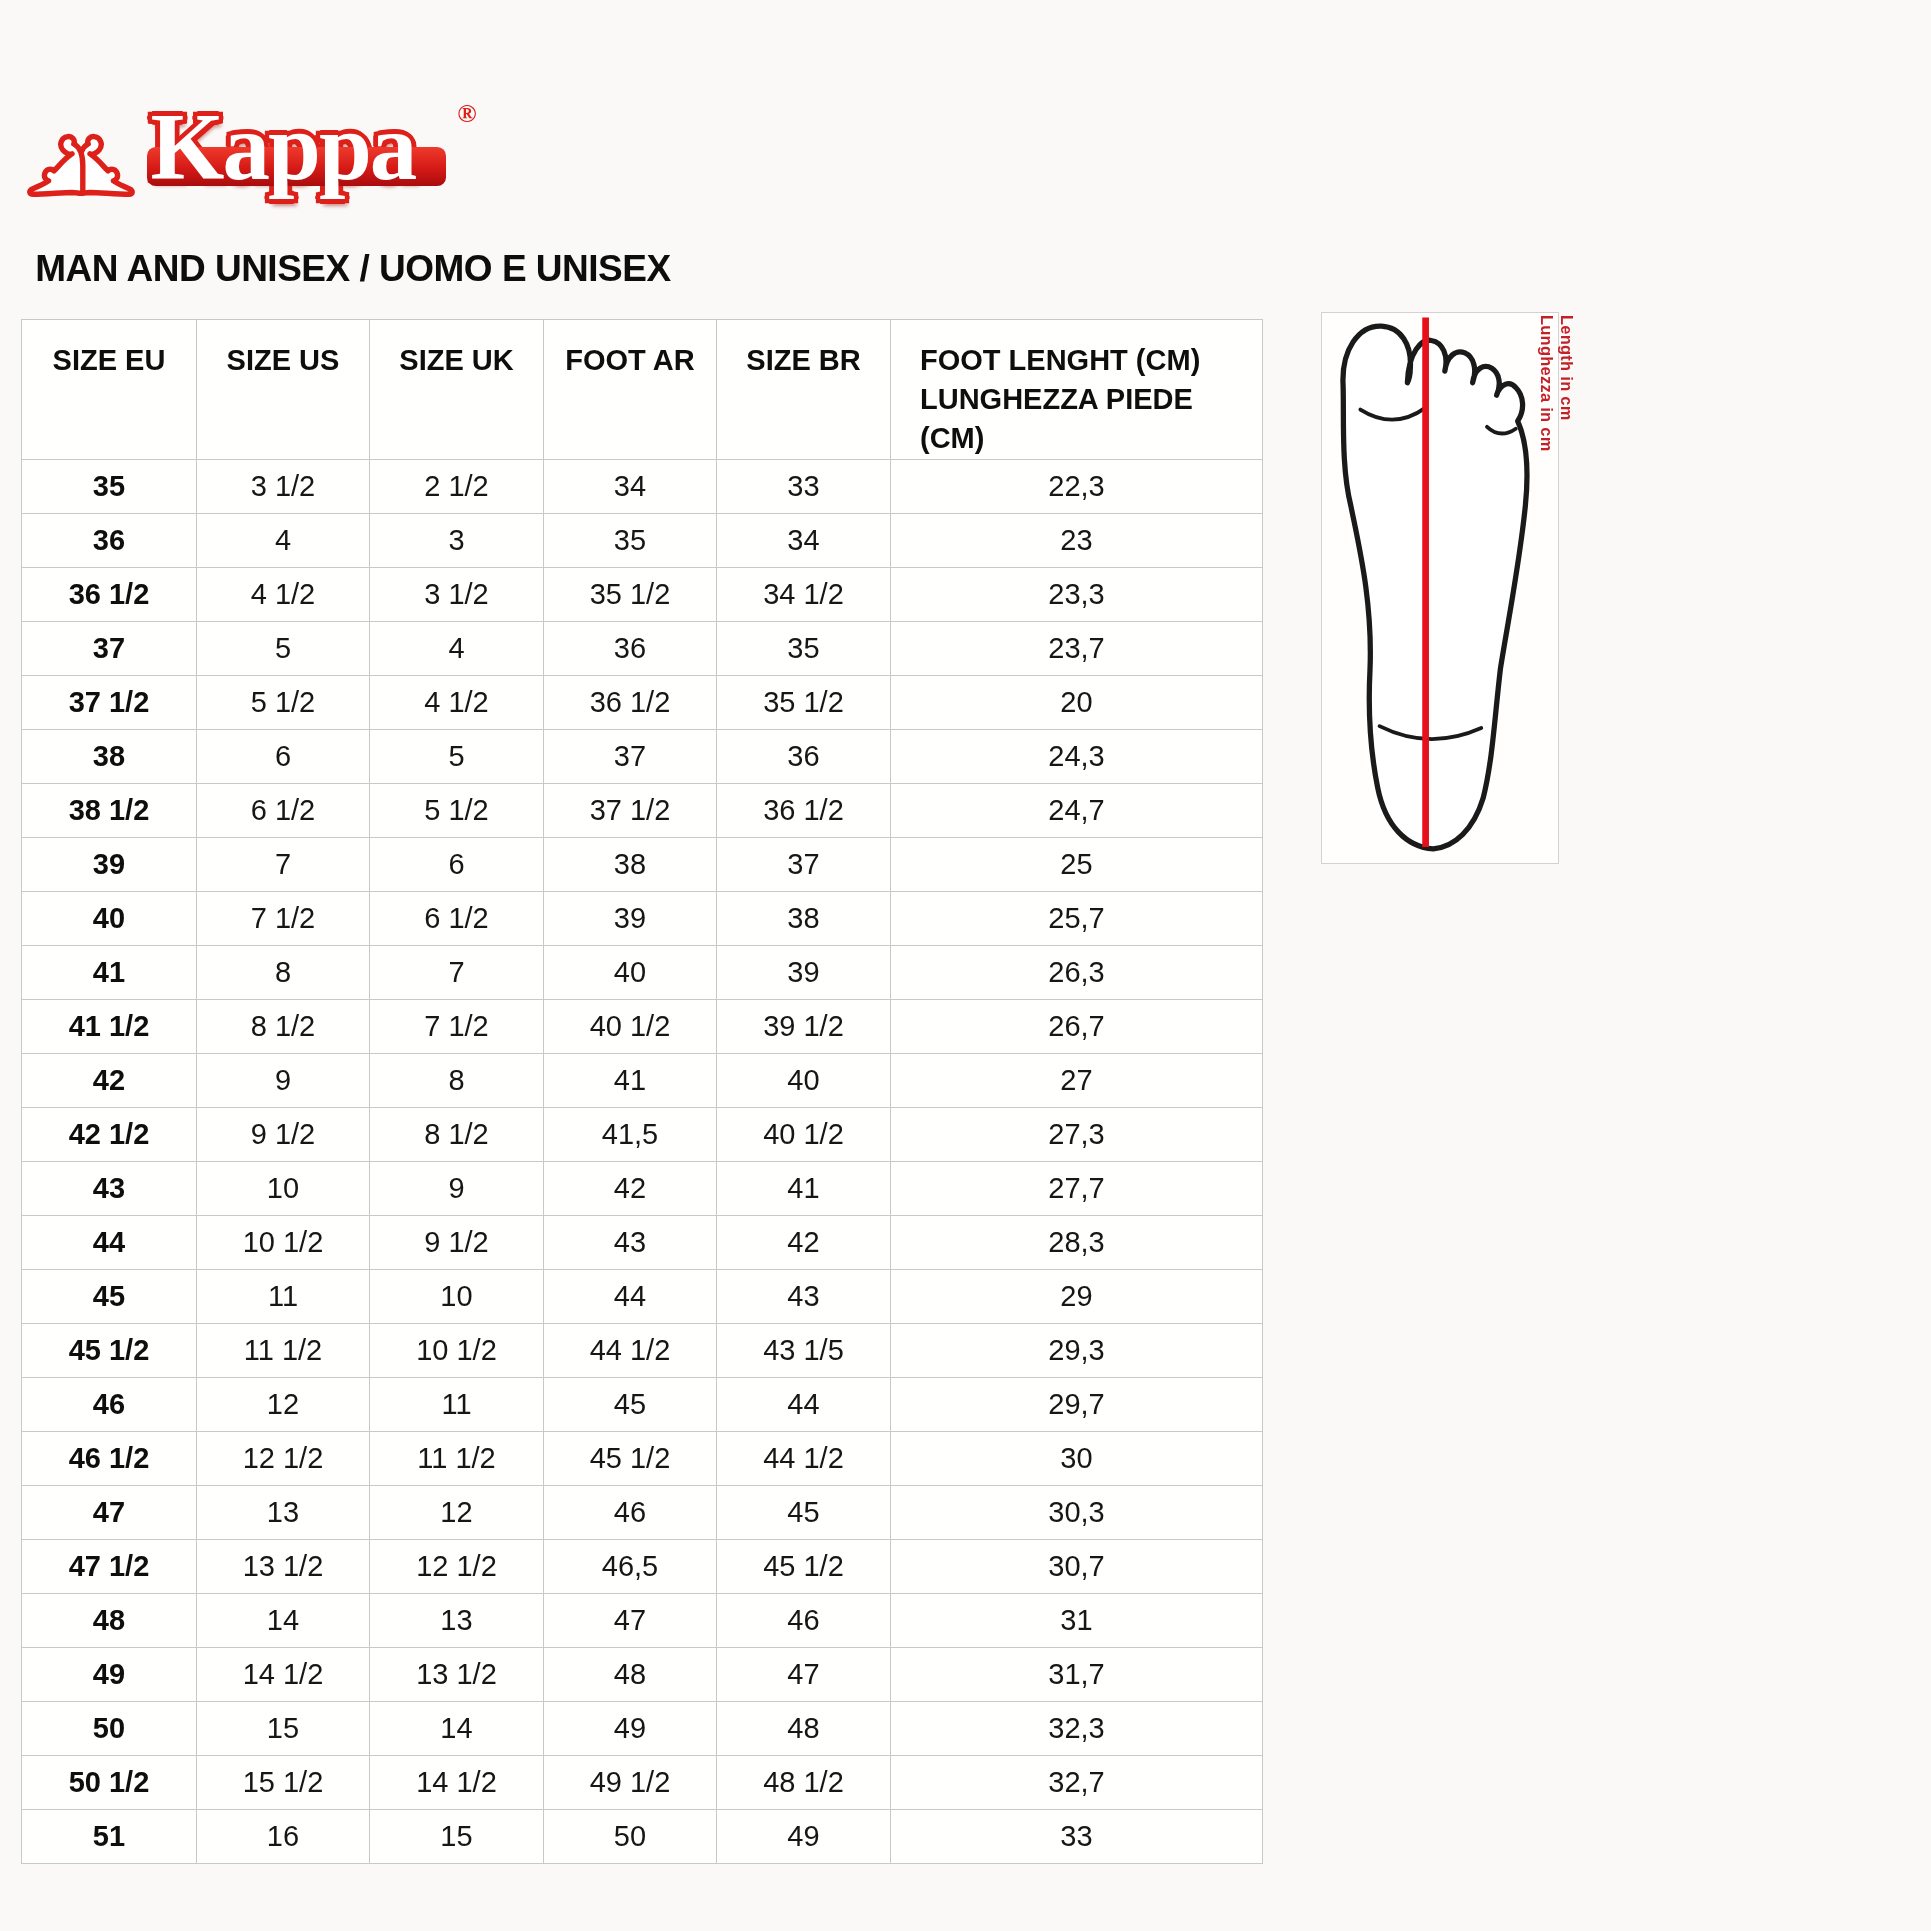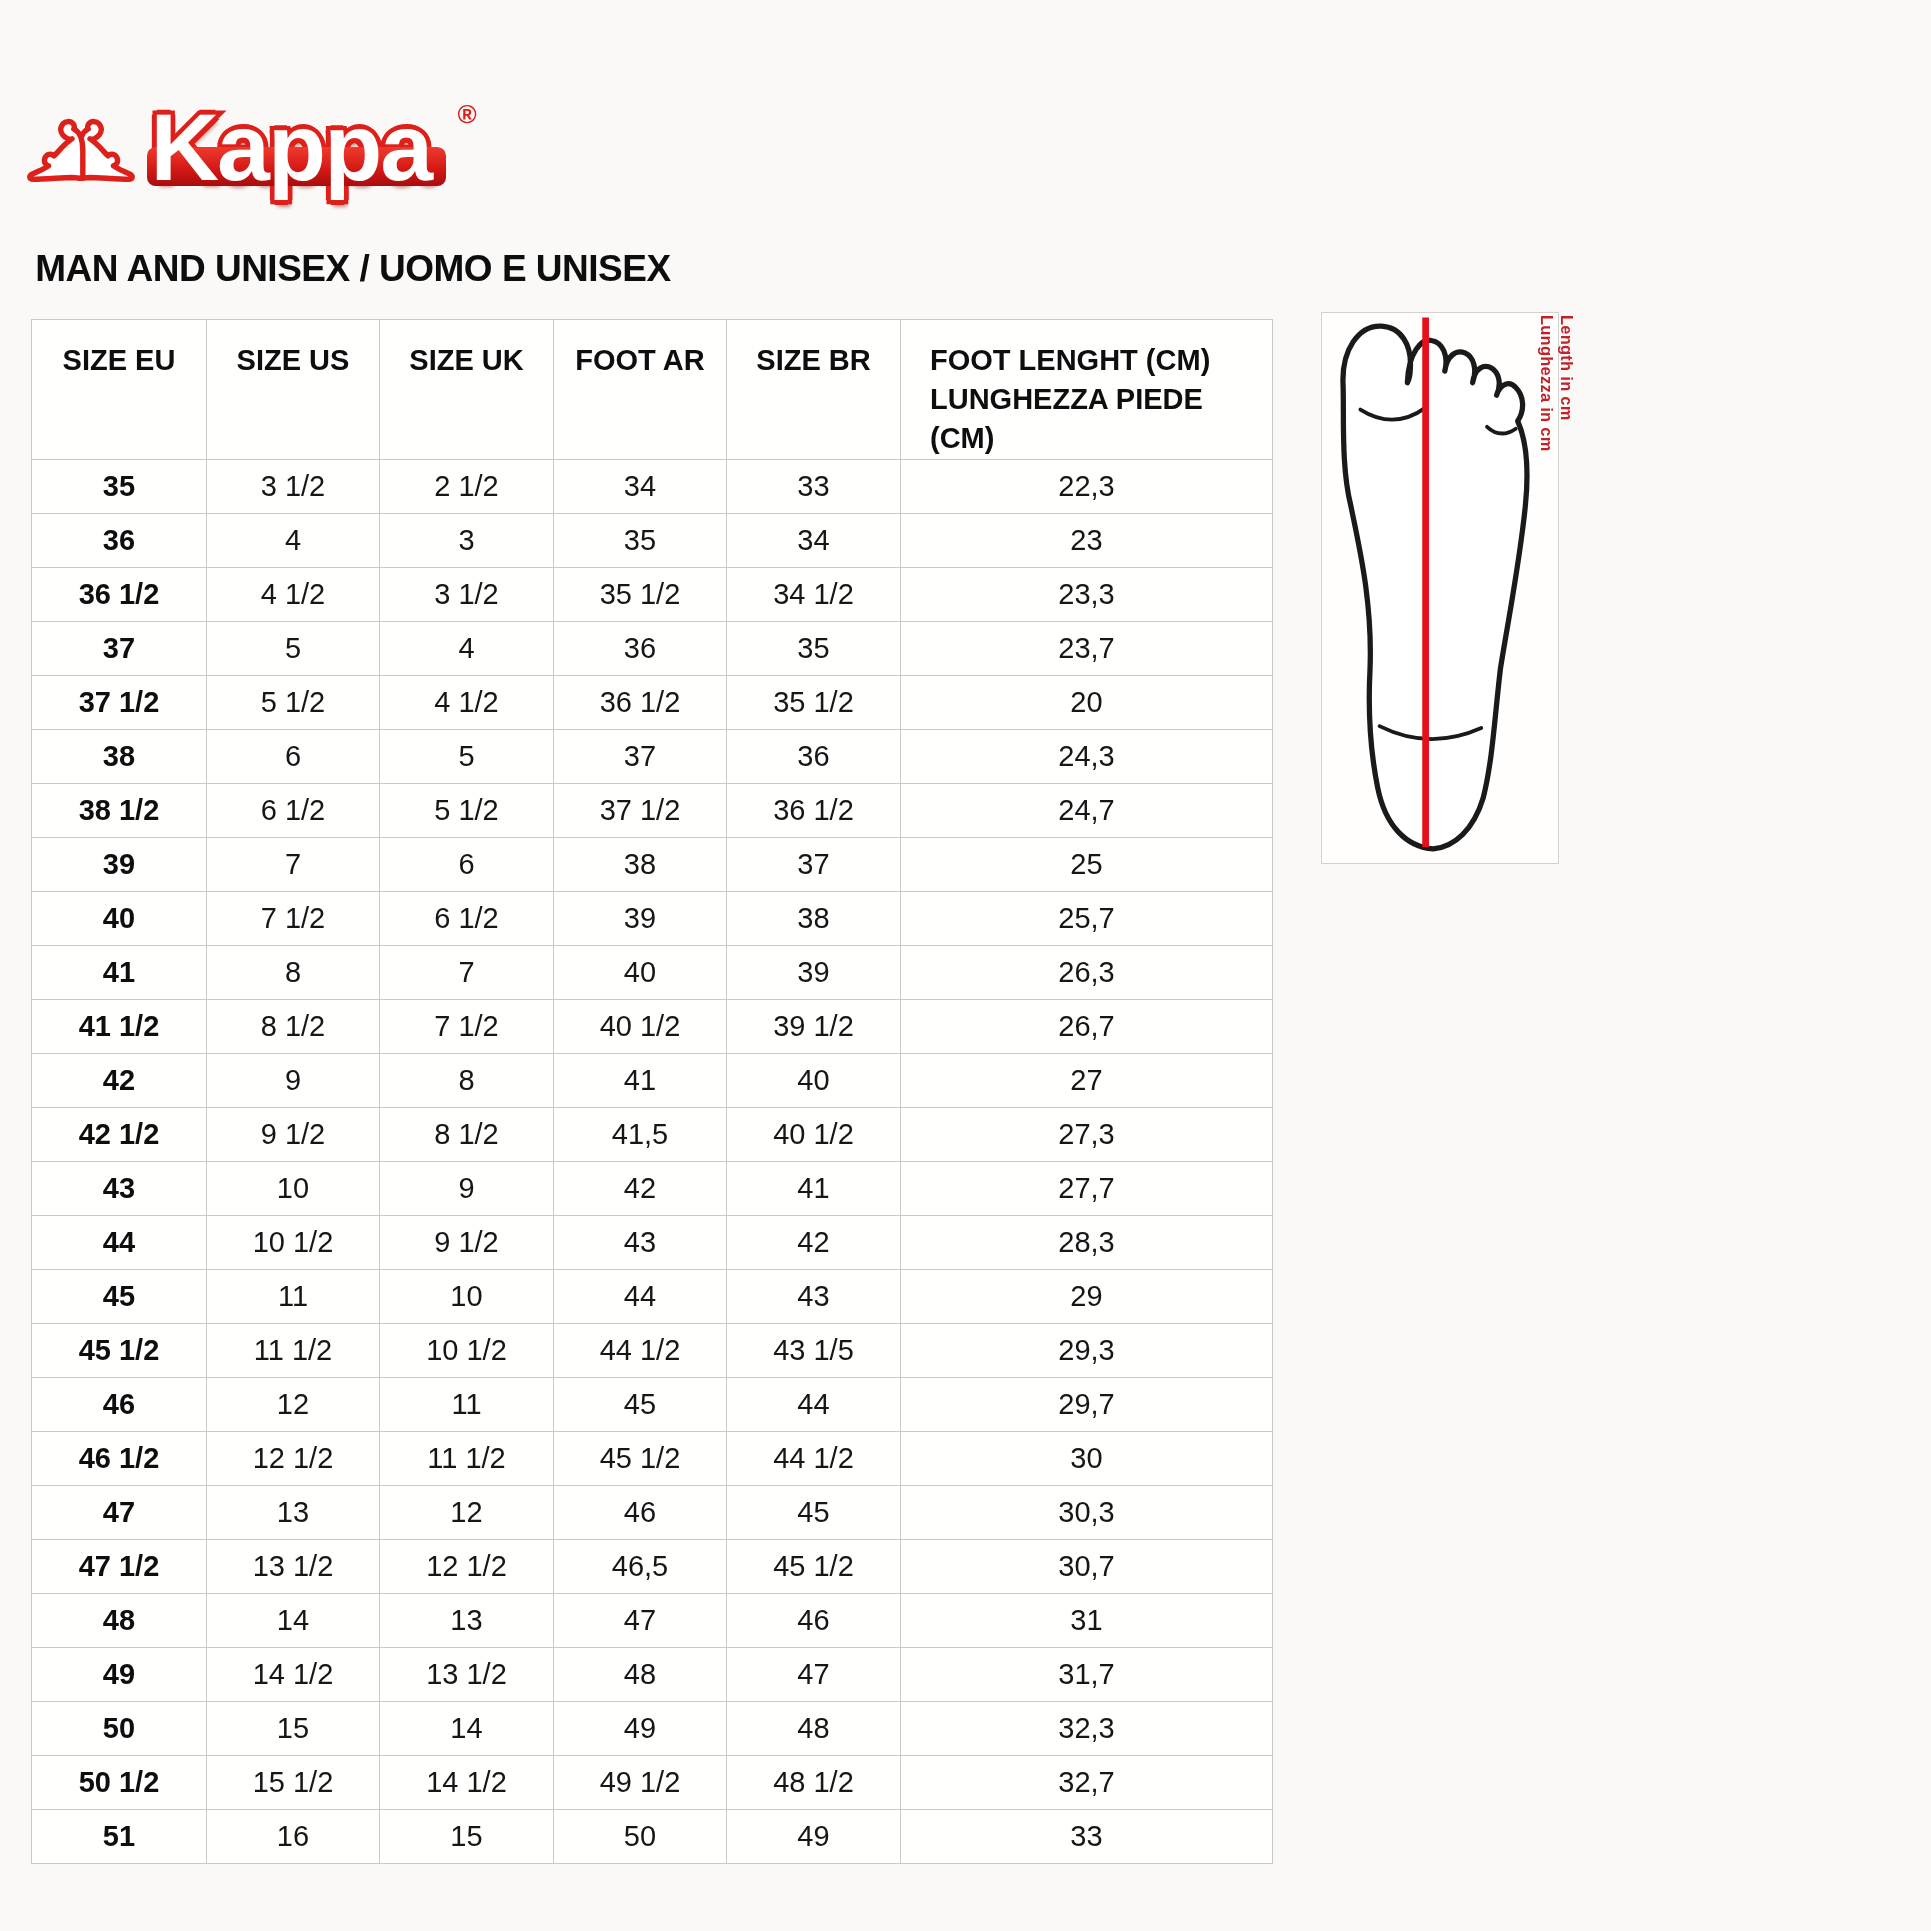--- a/index.html
+++ b/index.html
@@ -16,21 +16,21 @@
   html,body{margin:0;padding:0;}
   body{
     width:1931px;height:1931px;position:relative;
     background:var(--page-bg);
     font-family:"Liberation Sans",sans-serif;
     color:var(--text-black);
     overflow:hidden;
   }
 
   
-  .logo{position:absolute;left:27px;top:97px;display:flex;align-items:flex-start;}
+  .logo{position:absolute;left:27px;top:97px;display:flex;align-items:flex-end;font-family:Liberation Serif, serif;}
   .omini{display:block;width:108px;height:79px;margin-top:13.5px;margin-right:15.4px;}
   .omini svg{width:100%;height:100%;}
   .omini-fig{fill:#ffffff;stroke:var(--logo-red);stroke-width:6;stroke-linejoin:round;stroke-linecap:round;}
   .wordmark{position:relative;width:309px;height:106px;margin-top:1.9px;}
   .wm{
     position:absolute;left:0;top:0;
     font-size:95px;font-weight:bold;line-height:97px;letter-spacing:-1.9px;
     white-space:nowrap;
   }
   .wm.stroke{
@@ -53,21 +53,21 @@
   }
 
   
   .page-title{
     position:absolute;left:19.3px;top:232px;margin:16px;
     font-size:37px;font-weight:bold;letter-spacing:-0.5px;color:#0d0d0d;text-align:center;
   }
 
   
   table.size-table{
-    position:absolute;left:31px;top:319px;width:1240px;
+    position:absolute;left:21px;top:319px;width:1240px;
     border-collapse:collapse;table-layout:fixed;background:#ffffff;
     border:1.9px solid #c2c2c2;
   }
   col.c-eu{width:175px;}col.c-us{width:173px;}col.c-uk{width:174px;}
   col.c-ar{width:173px;}col.c-br{width:174px;}col.c-foot{width:372px;}
   th,td{border:1px solid var(--border-gray);}
   thead th{
     height:86px;vertical-align:top;padding-top:21px;
     font-size:29px;font-weight:bold;color:#0e0e0e;text-align:center;
     background:#fffffe;

